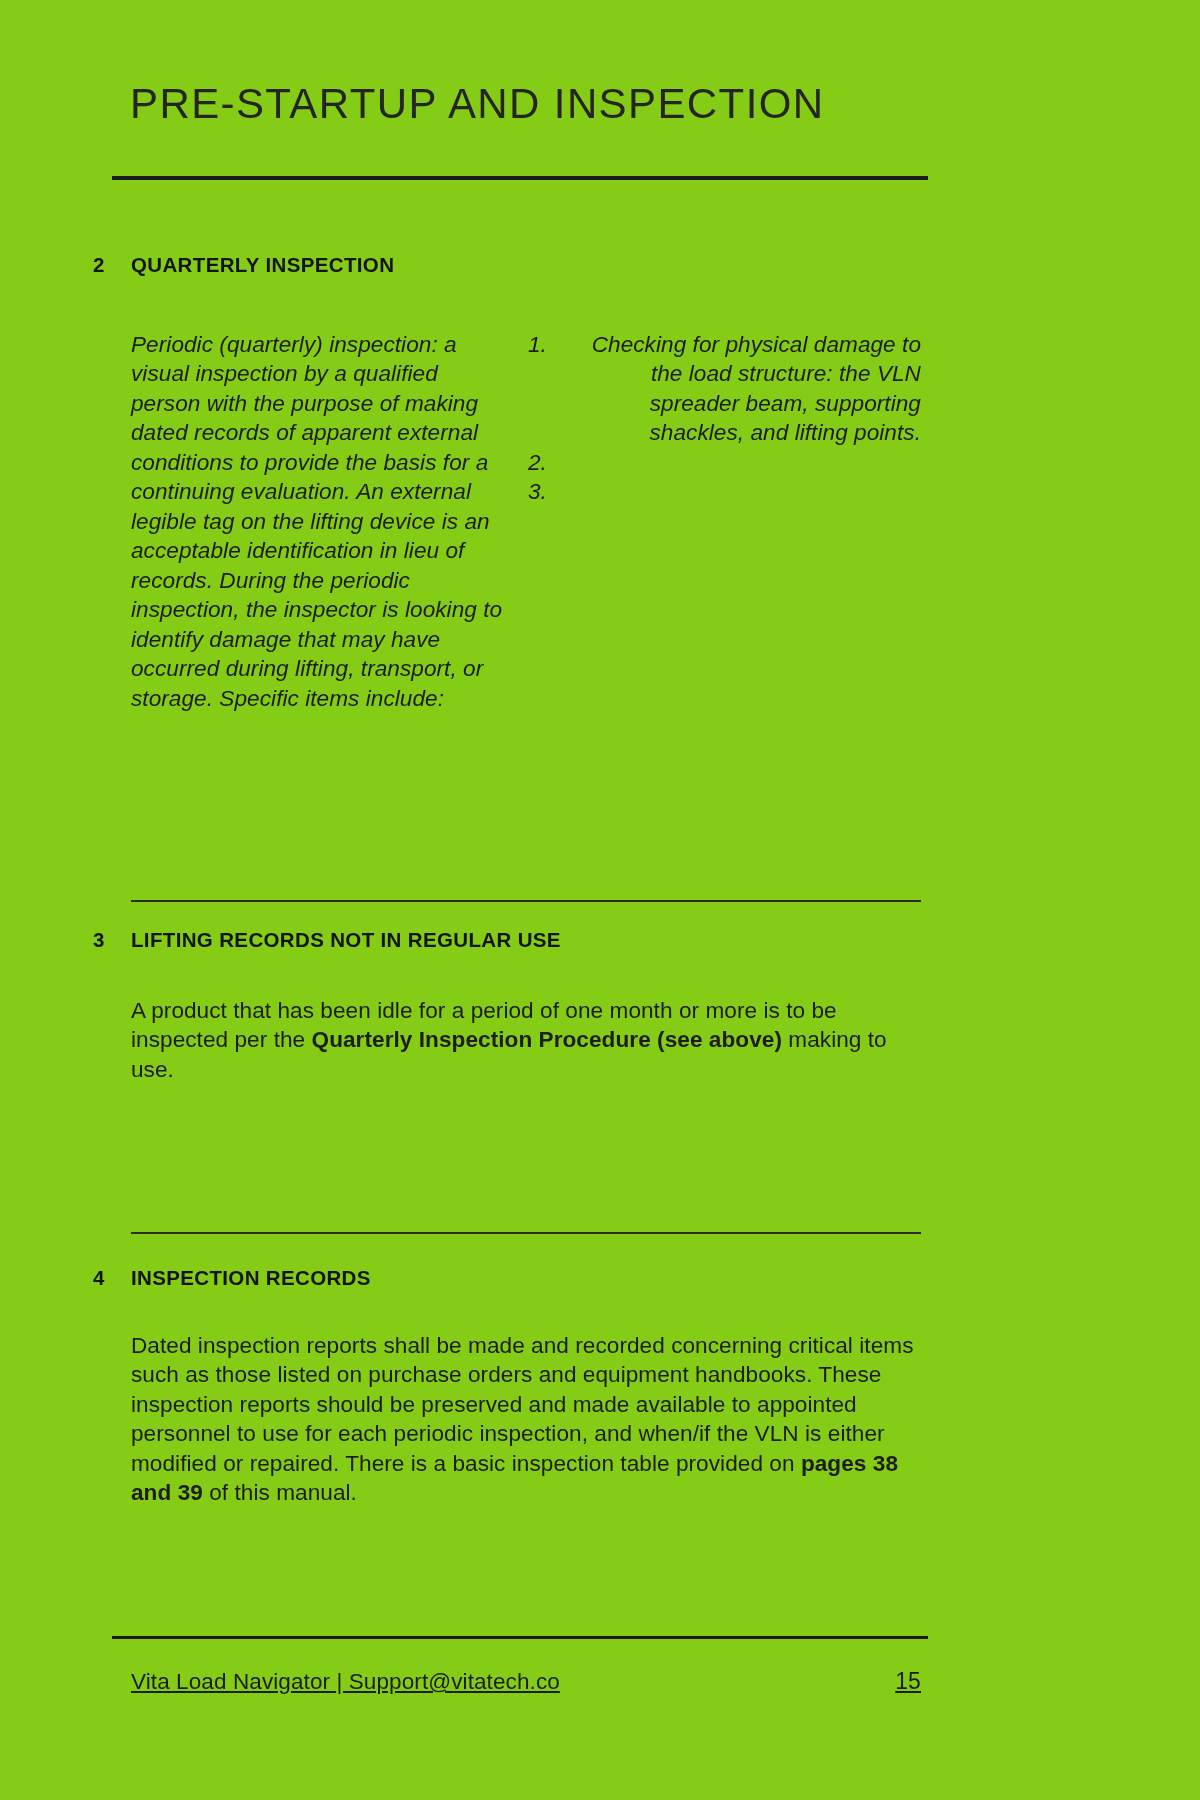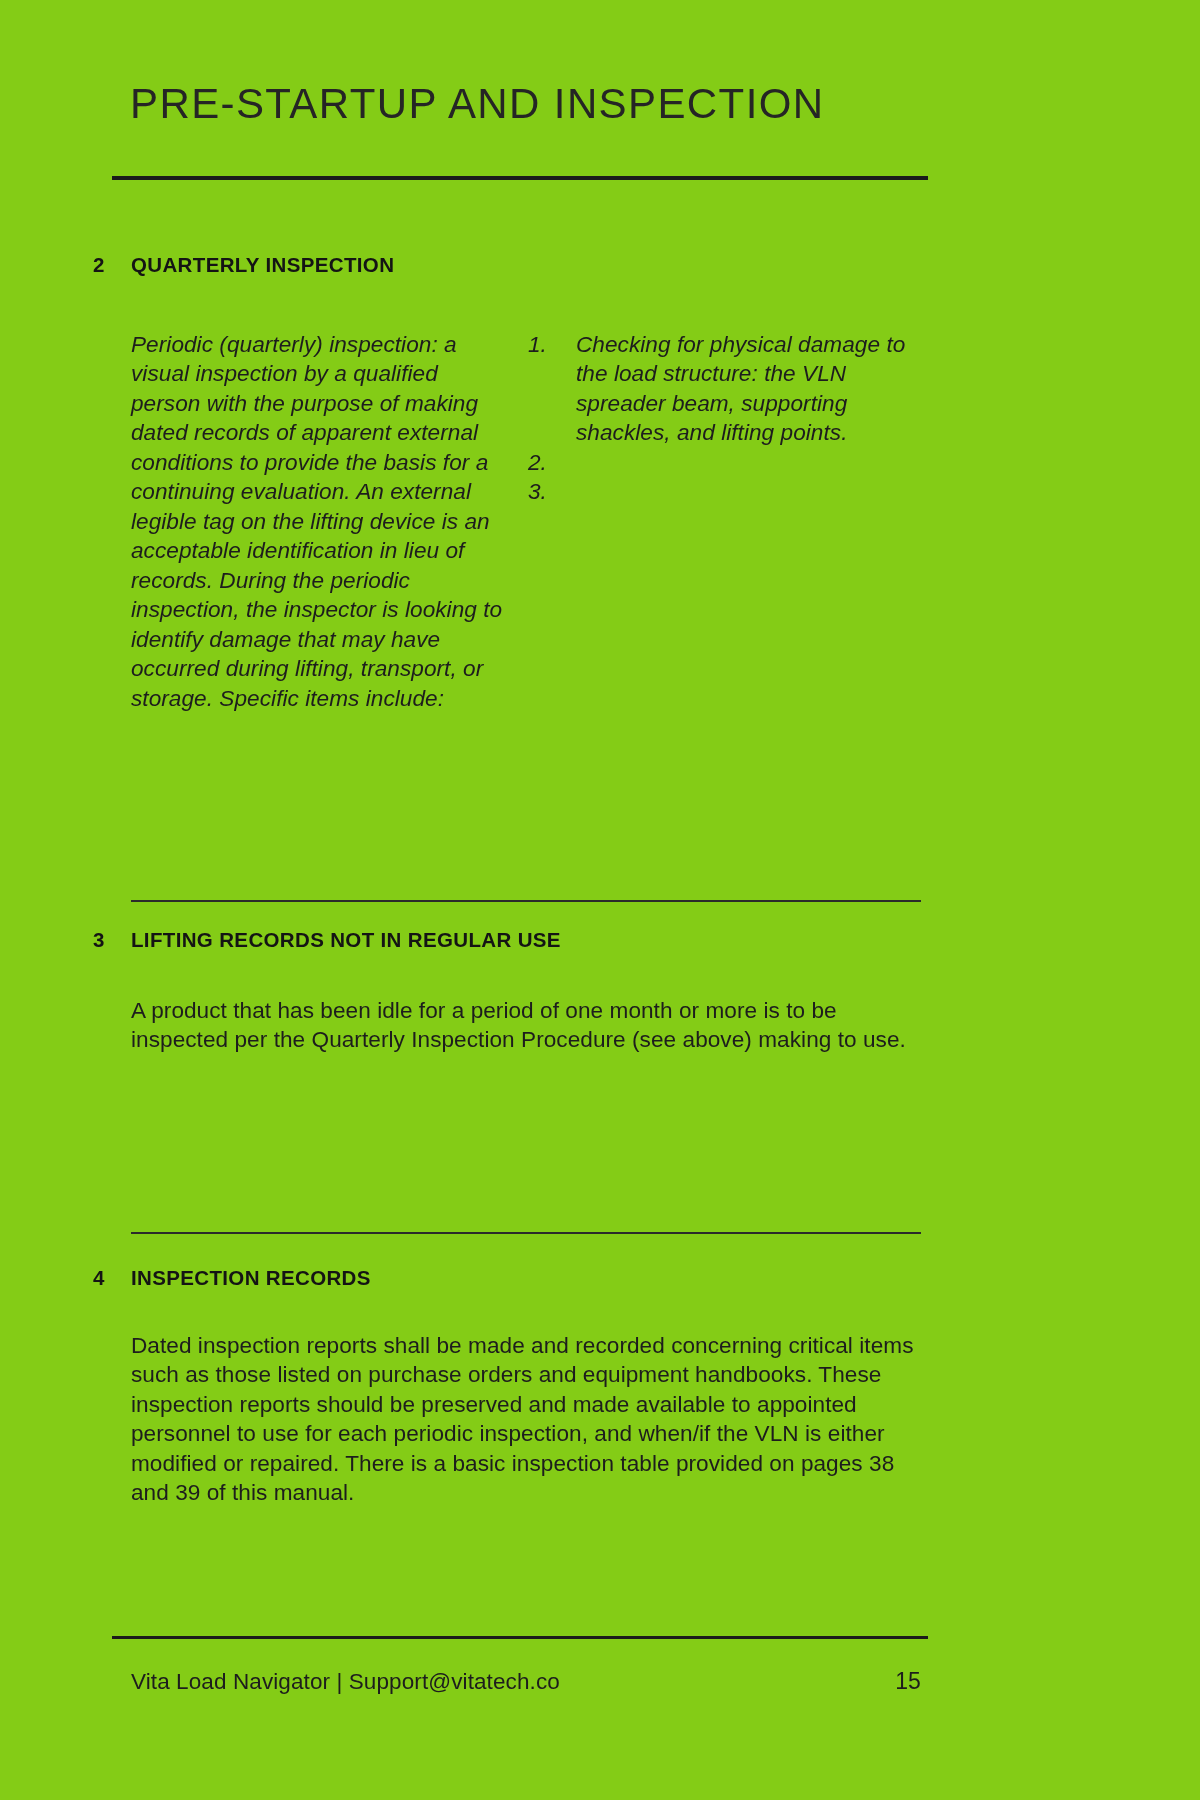--- a/index.html
+++ b/index.html
@@ -83,21 +83,21 @@
 
   
   .body-text {
     font-size: 22.6px;
     line-height: 1.305;
     font-weight: 400;
     color: #1d1d1d;
     letter-spacing: 0.05px;
   }
   .body-text b {
-    font-weight: 400;
+    font-weight: 700;
   }
 
   
   .two-col {
     position: absolute;
     left: 131px;
     top: 330px;
     width: 790px;
     display: flex;
     align-items: flex-start;
@@ -123,20 +123,21 @@
     display: flex;
     align-items: flex-start;
   }
   .num-list .marker {
     width: 48px;
     flex: 0 0 48px;
     text-align: left;
   }
   .num-list .item-text {
     flex: 1 1 auto;
+    text-align: right;
   }
 
   
   .para-block {
     position: absolute;
     left: 131px;
     width: 790px;
   }
 
   
@@ -153,20 +154,21 @@
     left: 131px;
     top: 1668px;
     width: 790px;
     display: flex;
     align-items: flex-end;
     justify-content: space-between;
     font-size: 22.5px;
     font-weight: 400;
     color: #1d1d1d;
     letter-spacing: 0.1px;
+    text-decoration: underline;
   }
   .footer-page {
     font-size: 23px;
   }
 </style>
 </head>
 <body>
 
 <div class="page">
 

